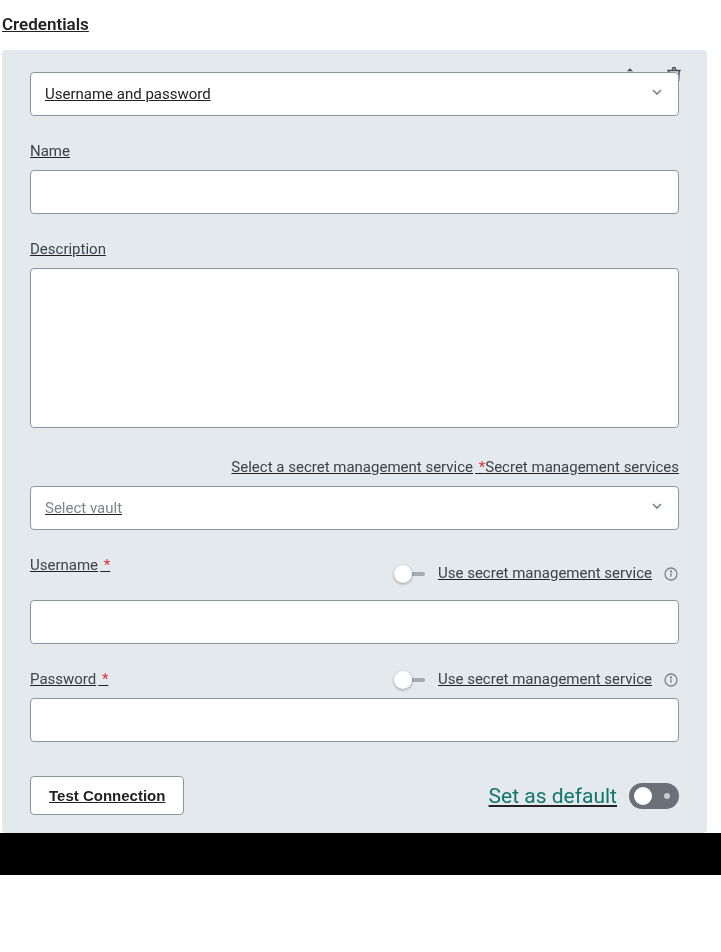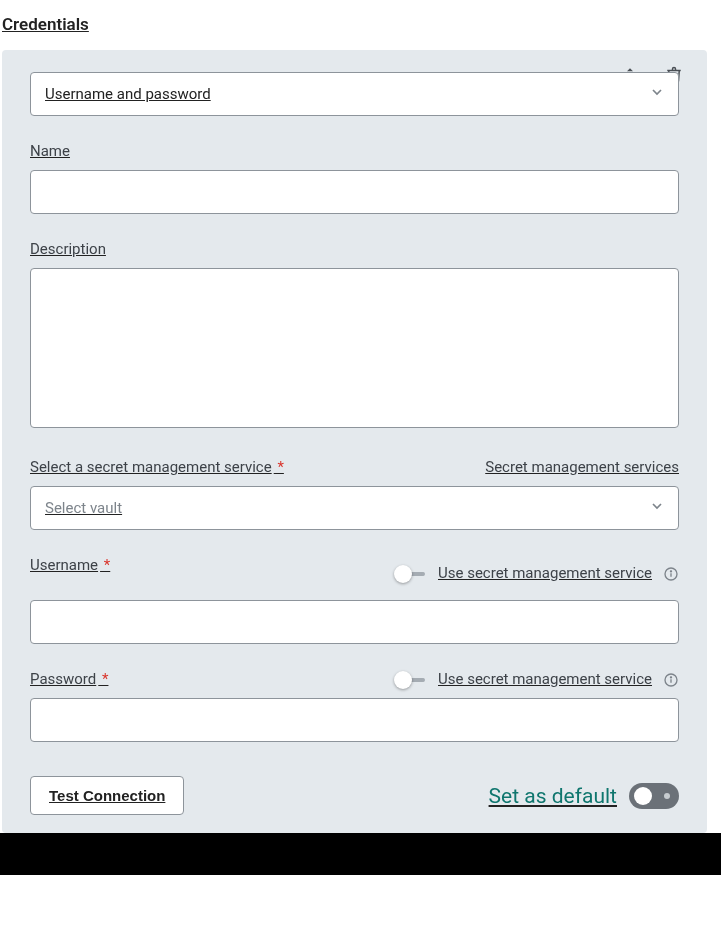--- a/index.html
+++ b/index.html
@@ -46,21 +46,21 @@
   }
   .field-label {
     font-size: 15px;
     color: #3d4248;
     margin-bottom: 10px;
     display: block;
   }
   .label-row {
     display: flex;
     align-items: center;
-    justify-content: space-between;
+    justify-content: flex-end;
     margin-bottom: 10px;
   }
   .label-row .field-label { margin-bottom: 0; }
   .req { color: #d9342b; margin-left: 2px; }
   .link-like {
     font-size: 15px;
     color: #3d4248;
     cursor: default;
   }
   .select-wrap, .input-wrap {

